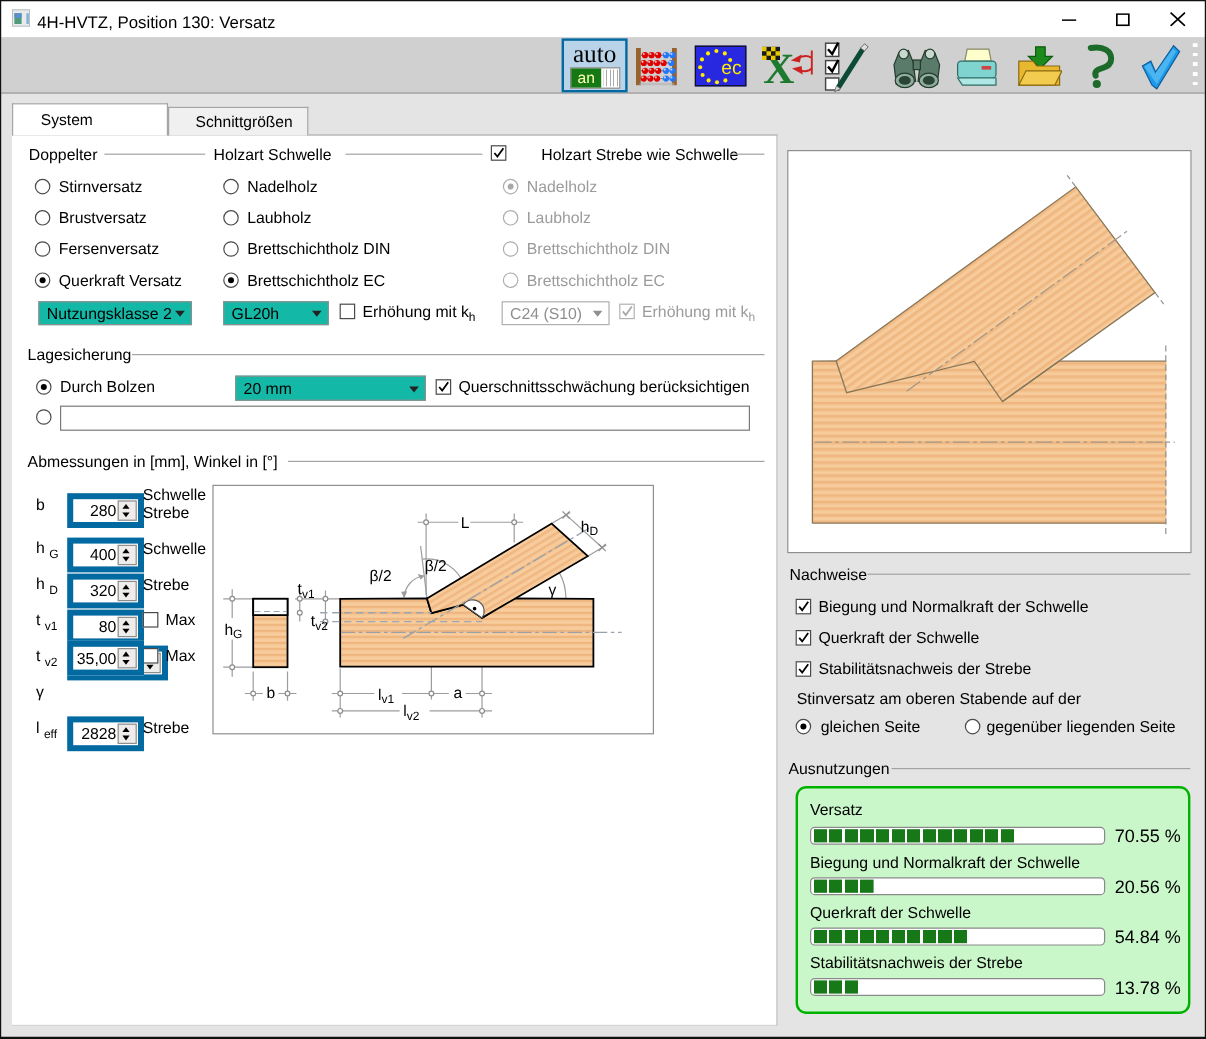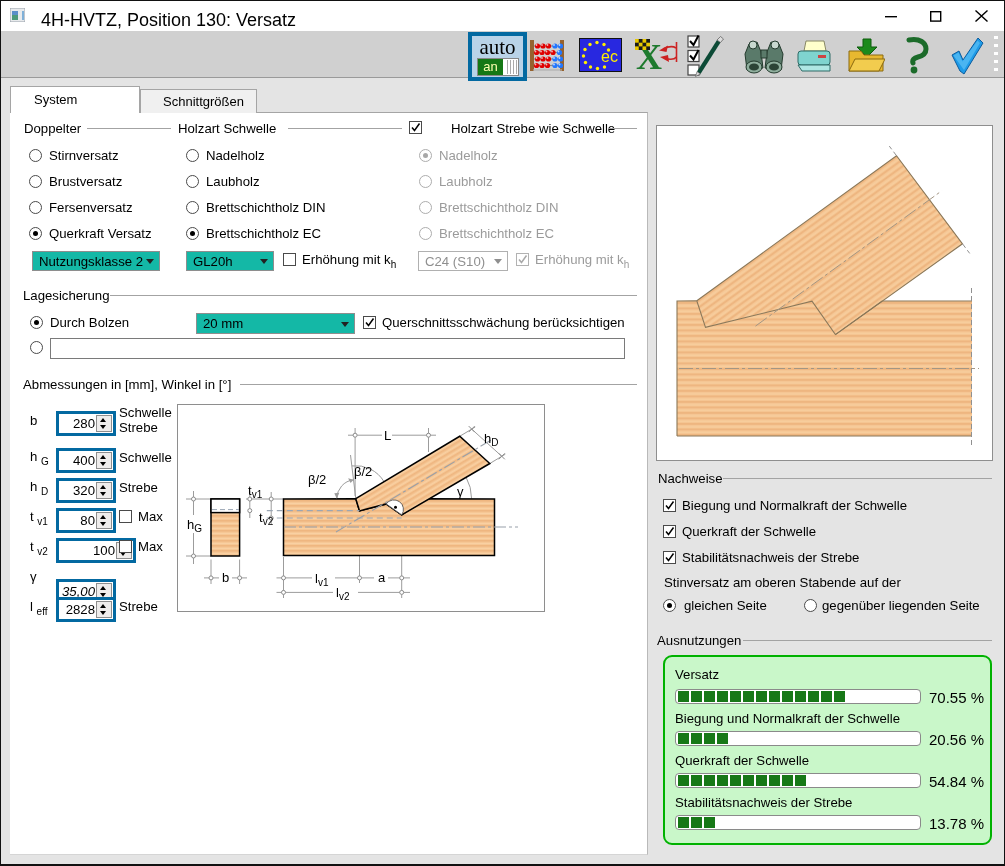--- a/index.html
+++ b/index.html
@@ -1,21 +1,21 @@
 <!DOCTYPE html>
 <html><head>
 <meta charset="utf-8">
 <style>
 html,body{margin:0;padding:0;}
 body{width:1005px;height:866px;position:relative;overflow:hidden;background:#e4e4e4;
   font-family:"Liberation Sans", sans-serif;-webkit-font-smoothing:antialiased;}
 .abs{position:absolute;}
 #frame{position:absolute;left:0;top:0;width:1003px;height:863px;border:1px solid #111;border-bottom:2px solid #111;}
 #titlebar{position:absolute;left:1px;top:1px;width:1003px;height:30px;background:#fff;}
-#titletext{position:absolute;left:40px;top:9px;font-size:18px;color:#000;}
+#titletext{position:absolute;left:30px;top:9px;font-size:14px;color:#000;}
 #toolbar{position:absolute;left:1px;top:31px;width:1003px;height:46px;background:#d0d0d0;border-bottom:1px solid #9a9a9a;}
 #content{position:absolute;left:1px;top:78px;width:1003px;height:786px;background:#e4e4e4;}
 
 .tab{position:absolute;font-size:13px;text-align:left;}
 #tab1{left:10px;top:86px;width:128px;height:26px;background:#fff;border:1px solid #a5a5a5;border-bottom:none;line-height:26px;z-index:3;padding-left:0;text-indent:23px;}
 #tab2{left:140px;top:89px;width:115px;height:23px;background:#f0f0f0;border:1px solid #a5a5a5;border-bottom:none;line-height:23px;z-index:2;text-indent:22px;}
 #page{position:absolute;left:10px;top:112px;width:637px;height:741px;background:#fff;border-top:1px solid #a5a5a5;border-right:1px solid #b9b9b9;border-bottom:1px solid #d5d5d5;}
 
 .ghead{position:absolute;font-size:13.2px;color:#000;white-space:nowrap;}
 .gline{position:absolute;height:1px;background:#a3a3a3;}
@@ -32,21 +32,21 @@
 .cb svg{position:absolute;left:0px;top:0px;}
 
 .dd{position:absolute;background:#14b8a6;border:1px solid #8e8e8e;font-size:13.2px;color:#000;}
 .dd .t{position:absolute;left:6px;top:2px;}
 .dd .ar{position:absolute;right:5px;top:7px;width:0;height:0;border-left:4px solid transparent;border-right:4px solid transparent;border-top:5px solid #222;}
 .dd.dis{background:#ffffff;border-color:#b0b0b0;color:#8f8f8f;}
 .dd.dis .ar{border-top-color:#8f8f8f;}
 
 .tf{position:absolute;background:#fff;border:1px solid #7a7a7a;}
 
-.spin{position:absolute;width:54px;height:19px;background:#fff;border:3px solid #0369a1;font-size:13.2px;}
+.spin{position:absolute;width:54px;height:19px;background:#fff;border:5px solid #0369a1;font-size:13.2px;}
 .spin .v{position:absolute;right:18px;top:2px;}
 .spin .btn{position:absolute;right:1px;top:1px;width:14px;height:15px;background:#efedec;border:1px solid #8e8e8e;}
 .spin .up{position:absolute;left:3px;top:2px;width:0;height:0;border-left:3.5px solid transparent;border-right:3.5px solid transparent;border-bottom:4px solid #000;}
 .spin .dn{position:absolute;left:3px;bottom:2px;width:0;height:0;border-left:3.5px solid transparent;border-right:3.5px solid transparent;border-top:4px solid #000;}
 sub{font-size:10px;}
 
 .pbar{position:absolute;width:244px;height:13px;background:#fff;border:1px solid #8a8a8a;border-radius:4px;overflow:hidden;}
 .pbar .fill{position:absolute;left:2px;top:1px;height:11px;background:repeating-linear-gradient(to right,#177817 0,#177817 11px,#fff 11px,#fff 13px);}
 .pct{position:absolute;font-size:15px;color:#000;}
 </style>
@@ -67,21 +67,21 @@
     </svg>
   <svg class="abs" style="left:929px;top:10px;" width="12" height="11" viewBox="0 0 12 11">
       <rect x="0.7" y="0.7" width="10" height="9.4" fill="none" stroke="#000" stroke-width="1.4"></rect>
     </svg>
   <svg class="abs" style="left:974px;top:9px;" width="13" height="12" viewBox="0 0 13 12">
       <path d="M0.5 0.5 L12.5 11.5 M12.5 0.5 L0.5 11.5" stroke="#000" stroke-width="1.4"></path>
     </svg>
 </div>
 <div id="toolbar">
 
-  <div class="abs" style="left:467px;top:1px;width:51px;height:41px;background:#b9d3e8;border:4px solid #0369a1;">
+  <div class="abs" style="left:467px;top:1px;width:51px;height:41px;background:#b9d3e8;border:2px solid #0369a1;">
     <div class="abs" style="left:0;top:0px;width:51px;height:22px;font-family:'Liberation Serif',serif;font-size:21px;text-align:center;color:#000;line-height:22px;">auto</div>
     <div class="abs" style="left:5px;top:22px;width:40px;height:16px;background:#fff;border:1px solid #888;">
       <div class="abs" style="left:0;top:0;width:25px;height:16px;background:#157815;color:#ffffb0;font-size:13px;text-align:center;line-height:15px;">an</div>
       <div class="abs" style="left:27px;top:1px;width:12px;height:14px;background:repeating-linear-gradient(to right,#fff 0,#fff 2px,#aaa 2px,#aaa 3px);"></div>
     </div>
   </div>
 
   <svg class="abs" style="left:528px;top:7px;" width="36" height="36" viewBox="0 0 36 36">
     <rect x="1" y="2" width="4" height="31" fill="#96622e"></rect>
       <rect x="31" y="2" width="4" height="31" fill="#96622e"></rect>
@@ -364,21 +364,21 @@
       <span class="v">100</span>
       <span class="btn">
         <span class="up"></span>
         <span class="dn"></span>
       </span>
     </div>
   <div class="cb" style="left:119px;top:540px;"></div>
   <div class="lbl" style="left:138px;top:539px;">Max</div>
 
   <div class="lbl" style="left:30px;top:569px;">γ</div>
-  <div class="spin" style="left:56px;top:579px;font-style:italic;">
+  <div class="spin" style="left:56px;top:534px;">
       <span class="v">35,00</span>
       <span class="btn">
         <span class="up"></span>
         <span class="dn"></span>
       </span>
     </div>
 
   <div class="lbl" style="left:30px;top:599px;">l <sub>eff</sub></div>
   <div class="spin" style="left:56px;top:597px;">
       <span class="v">2828</span>

